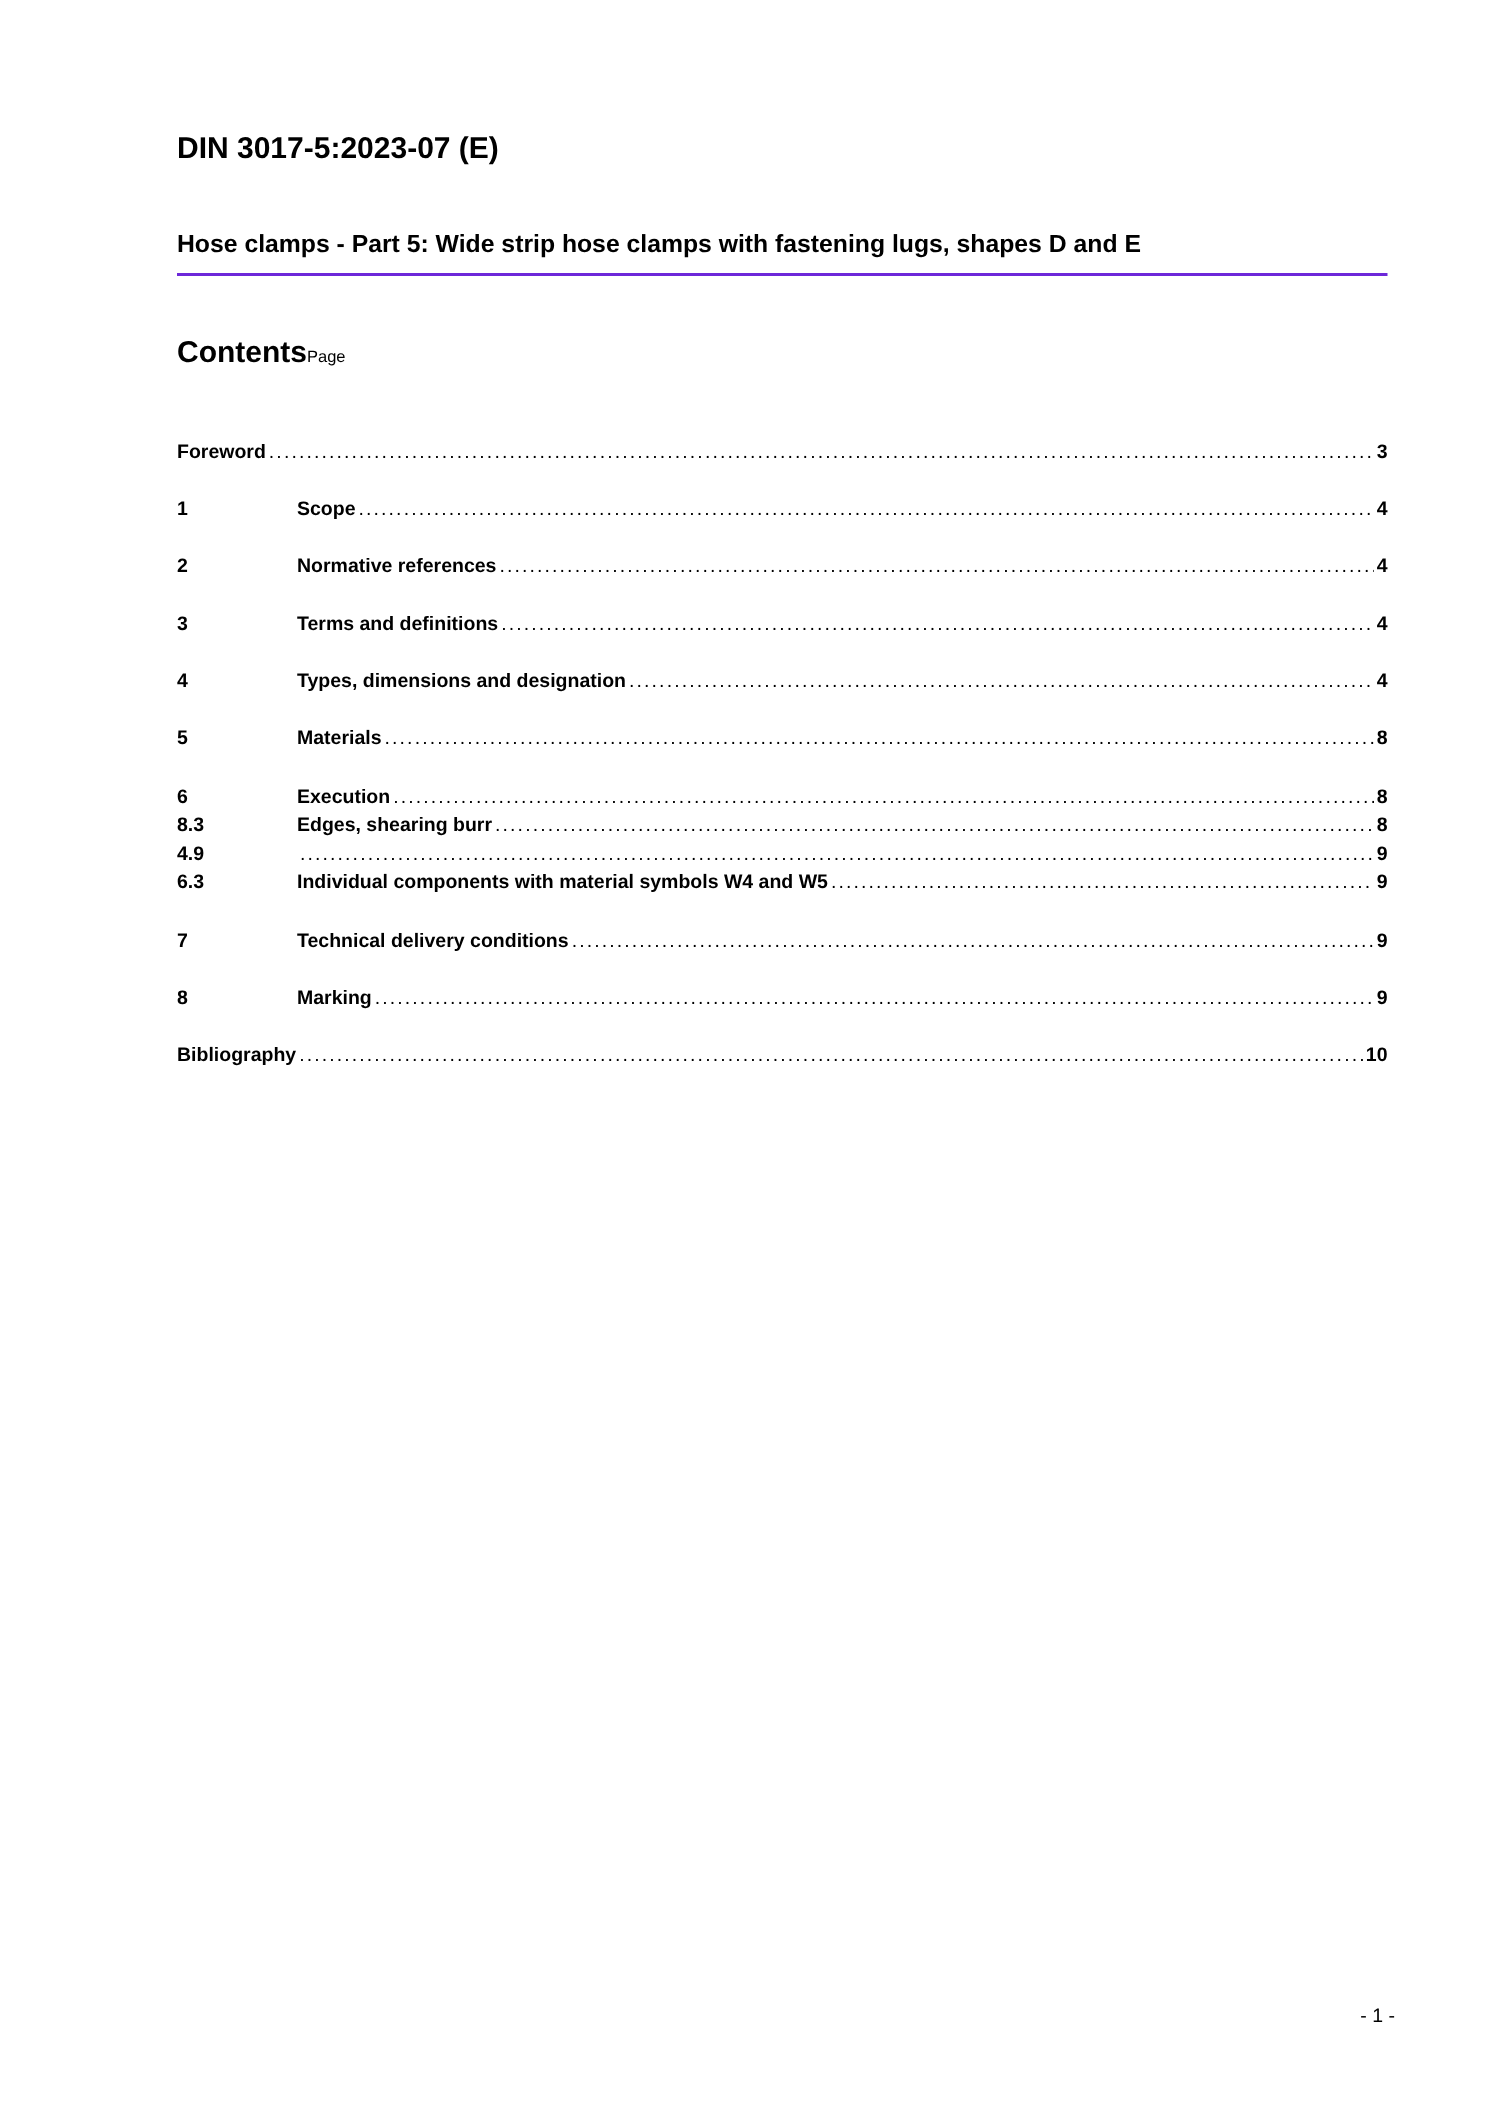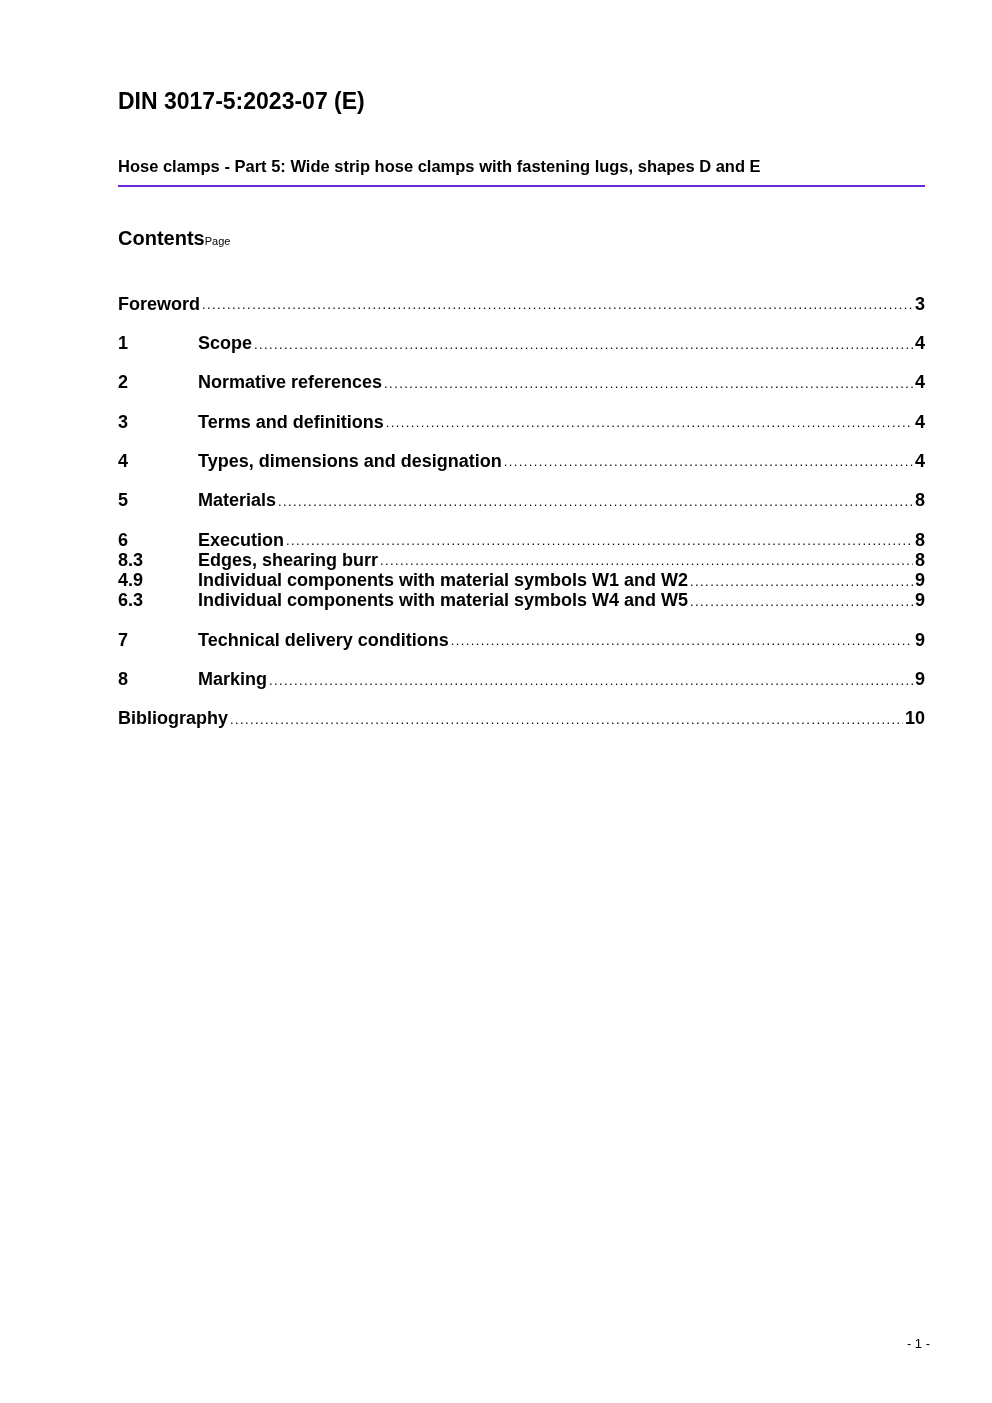--- a/index.html
+++ b/index.html
@@ -11,21 +11,21 @@
   body {
     font-family: "Liberation Sans", sans-serif;
     color: #000000;
     position: relative;
     overflow: hidden;
   }
   .page {
     padding: 88px 67px 0 118px;
   }
   .doc-number {
-    font-size: 23px;
+    font-size: 20px;
     font-weight: 700;
     line-height: 1.15;
   }
   .subtitle-wrap {
     margin-top: 43px;
     padding-bottom: 8px;
     border-bottom: 2px solid #6d28d9;
   }
   .subtitle {
     font-size: 16.5px;
@@ -45,21 +45,21 @@
   .page-label {
     font-size: 11px;
     font-weight: 400;
   }
   .toc {
     margin-top: 44px;
   }
   .toc-row {
     display: flex;
     align-items: center;
-    font-size: 18px;
+    font-size: 13px;
     font-weight: 700;
     line-height: 19.3px;
   }
   .toc-row.spaced {
     margin-top: 19px;
   }
   .num {
     flex: none;
     width: 80px;
   }
@@ -158,21 +158,20 @@
 
     <div class="toc-row">
       <span class="num">8.3</span>
       <span class="label">Edges, shearing burr</span>
       <span class="leader"></span>
       <span class="pg">8</span>
     </div>
 
     <div class="toc-row">
       <span class="num">4.9</span>
-      <span class="label">Individual components with material symbols W1 and W2</span>
       <span class="leader"></span>
       <span class="pg">9</span>
     </div>
 
     <div class="toc-row">
       <span class="num">6.3</span>
       <span class="label">Individual components with material symbols W4 and W5</span>
       <span class="leader"></span>
       <span class="pg">9</span>
     </div>

